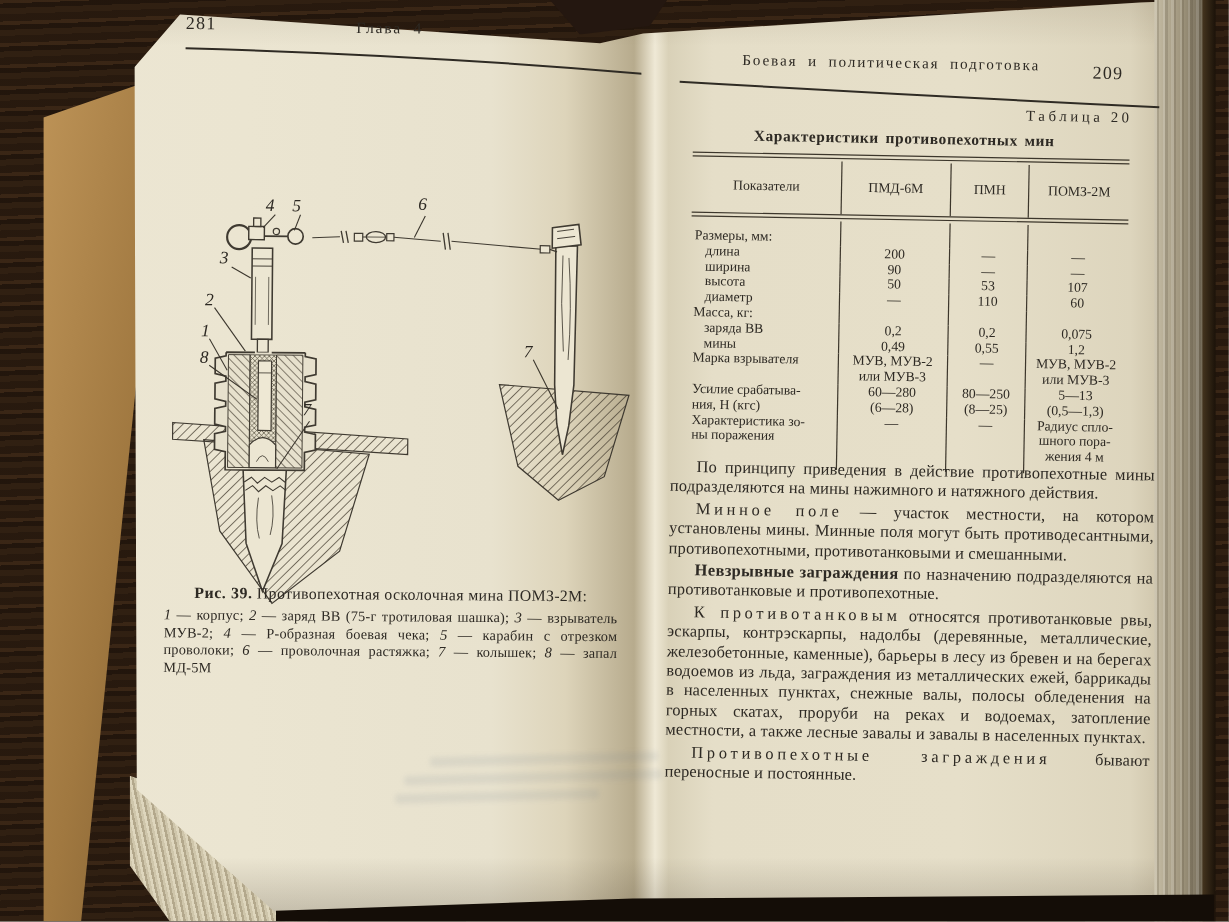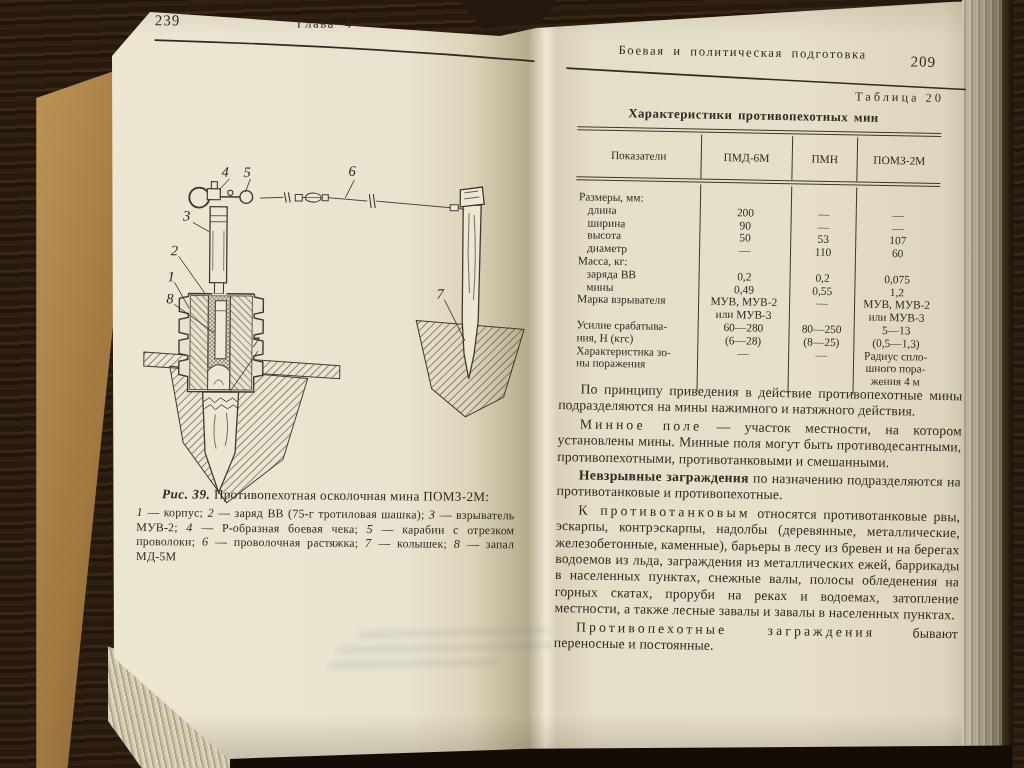--- a/index.html
+++ b/index.html
@@ -42,21 +42,21 @@
   
   .left-content{position:absolute;left:135px;top:0;width:400px;height:768px;
     transform:rotate(.5deg);transform-origin:0 0;}
   .lp-pagenum{position:absolute;left:20px;top:12px;font-size:15px;letter-spacing:1px;}
   .lp-chapter{position:absolute;left:0;top:14px;width:380px;text-align:center;
     font-size:13px;letter-spacing:1.5px;word-spacing:5px;}
   .diagram-svg{position:absolute;left:0;top:0;width:400px;height:520px;pointer-events:none;}
   .plabel{position:absolute;font-style:italic;font-size:14.5px;color:#2c2822;}
   .caption{position:absolute;left:6px;top:486px;width:378px;}
   .cap-title{font-size:13.2px;text-align:center;letter-spacing:.3px;}
-  .cap-title b{letter-spacing:.5px;font-style:italic;}
+  .cap-title b{letter-spacing:.5px;}
   .cap-legend{margin-top:3px;font-size:11.9px;line-height:14.6px;text-align:justify;
     letter-spacing:.2px;}
   .cap-legend i{font-size:12.2px;}
   .ghost{position:absolute;left:200px;top:626px;width:240px;height:70px;
     transform:rotate(-2deg);filter:blur(2px);opacity:.55;}
   .ghost div{background:rgba(108,124,142,.22);border-radius:2px;}
   .g1{width:190px;height:8px;margin:0 0 7px 30px;}
   .g2{width:215px;height:8px;margin:0 0 7px 8px;}
   .g3{width:170px;height:8px;margin-left:0;}
 
@@ -93,21 +93,21 @@
   <div class="cover-left"></div>
   <div class="edges-bl"></div>
 
   <div class="spread"></div>
   <div class="wood-wedge"></div>
   <div class="edges-right"></div>
   <div class="edge-dark-right"></div>
   <div class="bottom-dark"></div>
 
   <div class="left-content">
-    <span class="lp-pagenum">239</span>
+    <span class="lp-pagenum">281</span>
     <span class="lp-chapter">Глава 4</span>
 
     <svg class="diagram-svg" viewBox="0 0 400 520" xmlns="http://www.w3.org/2000/svg">
       <defs>
         <pattern id="h1" patternUnits="userSpaceOnUse" width="5.5" height="5.5" patternTransform="rotate(45)">
           <line x1="0" y1="0" x2="0" y2="5.5" stroke="#4a4336" stroke-width="1.2"></line>
         </pattern>
         <pattern id="h2" patternUnits="userSpaceOnUse" width="5" height="5" patternTransform="rotate(-45)">
           <line x1="0" y1="0" x2="0" y2="5" stroke="#4a4336" stroke-width="1.1"></line>
         </pattern>

